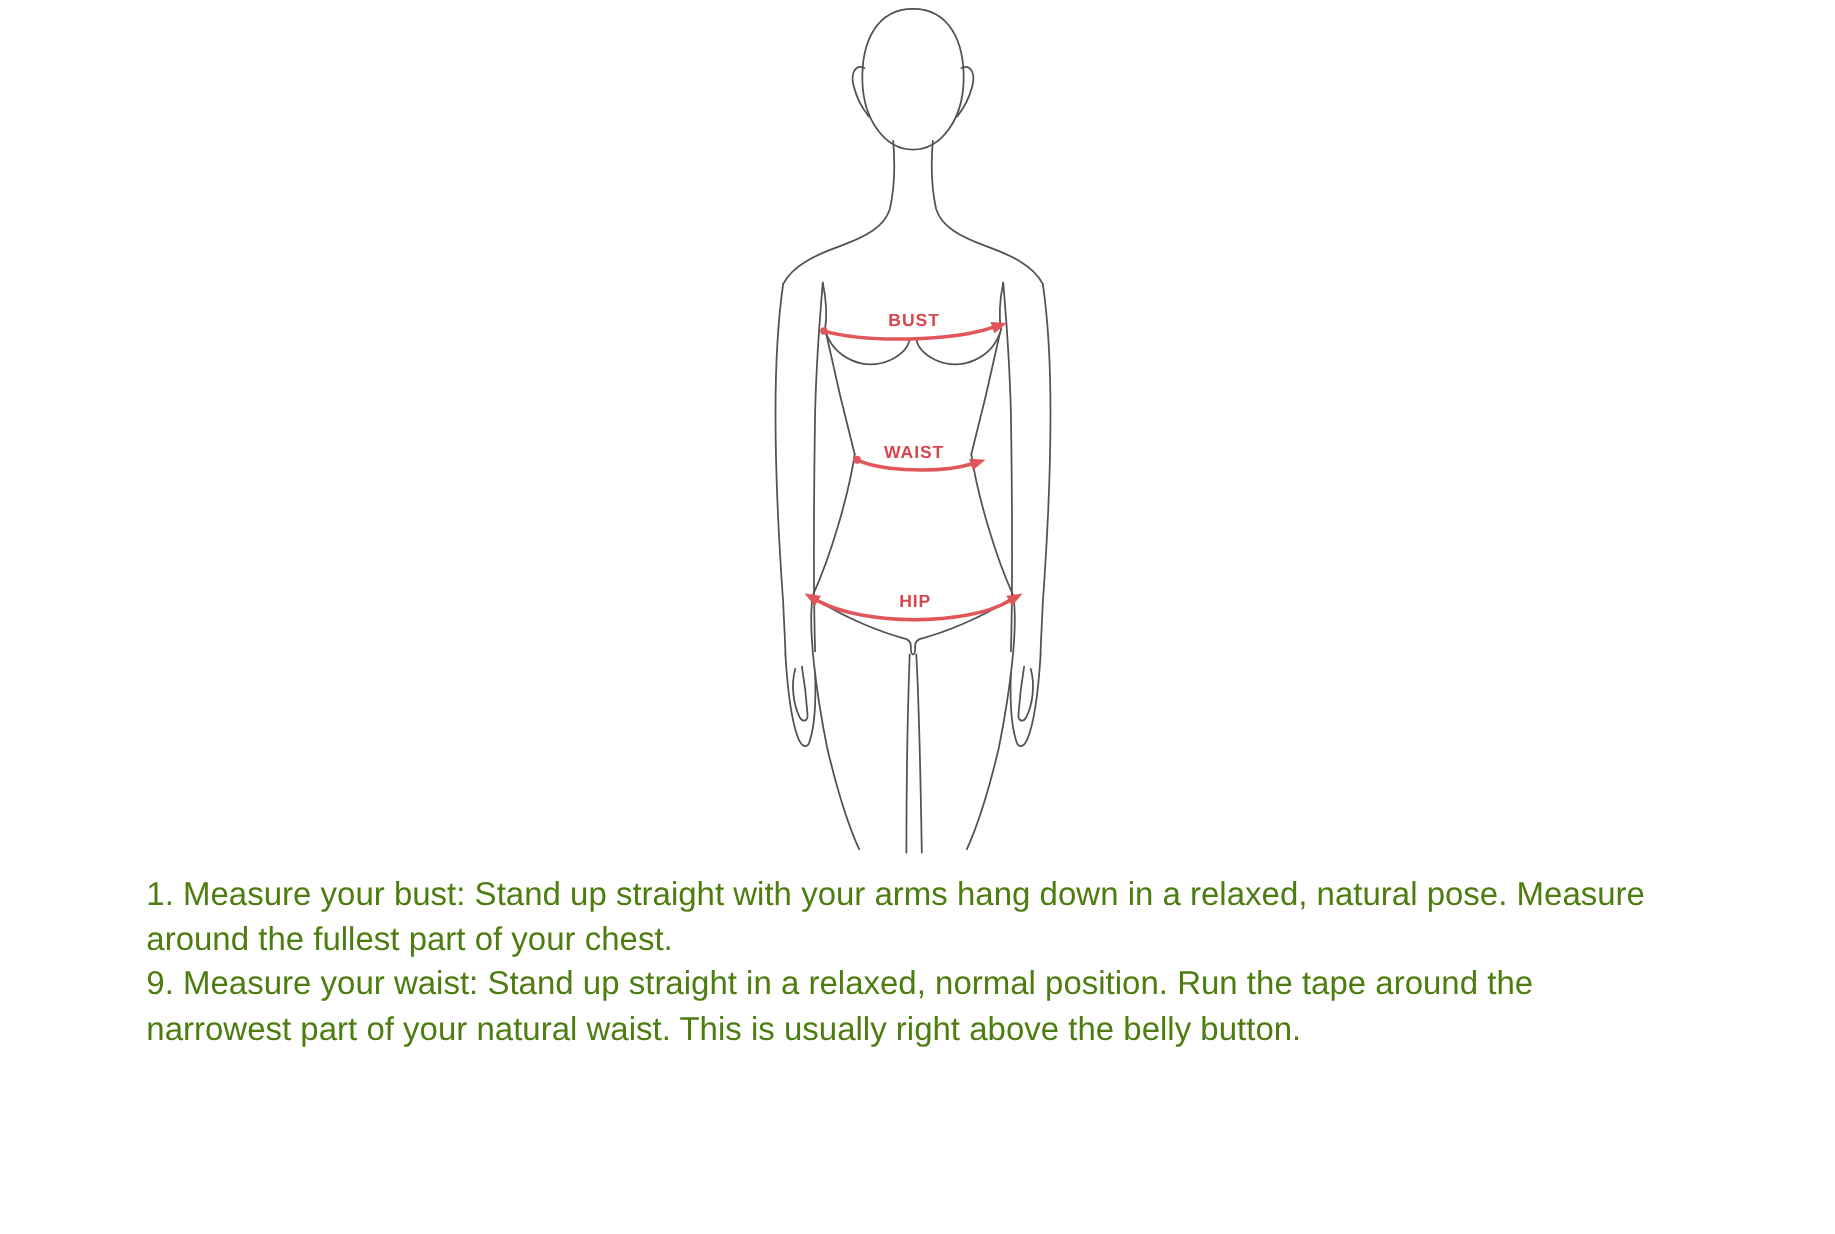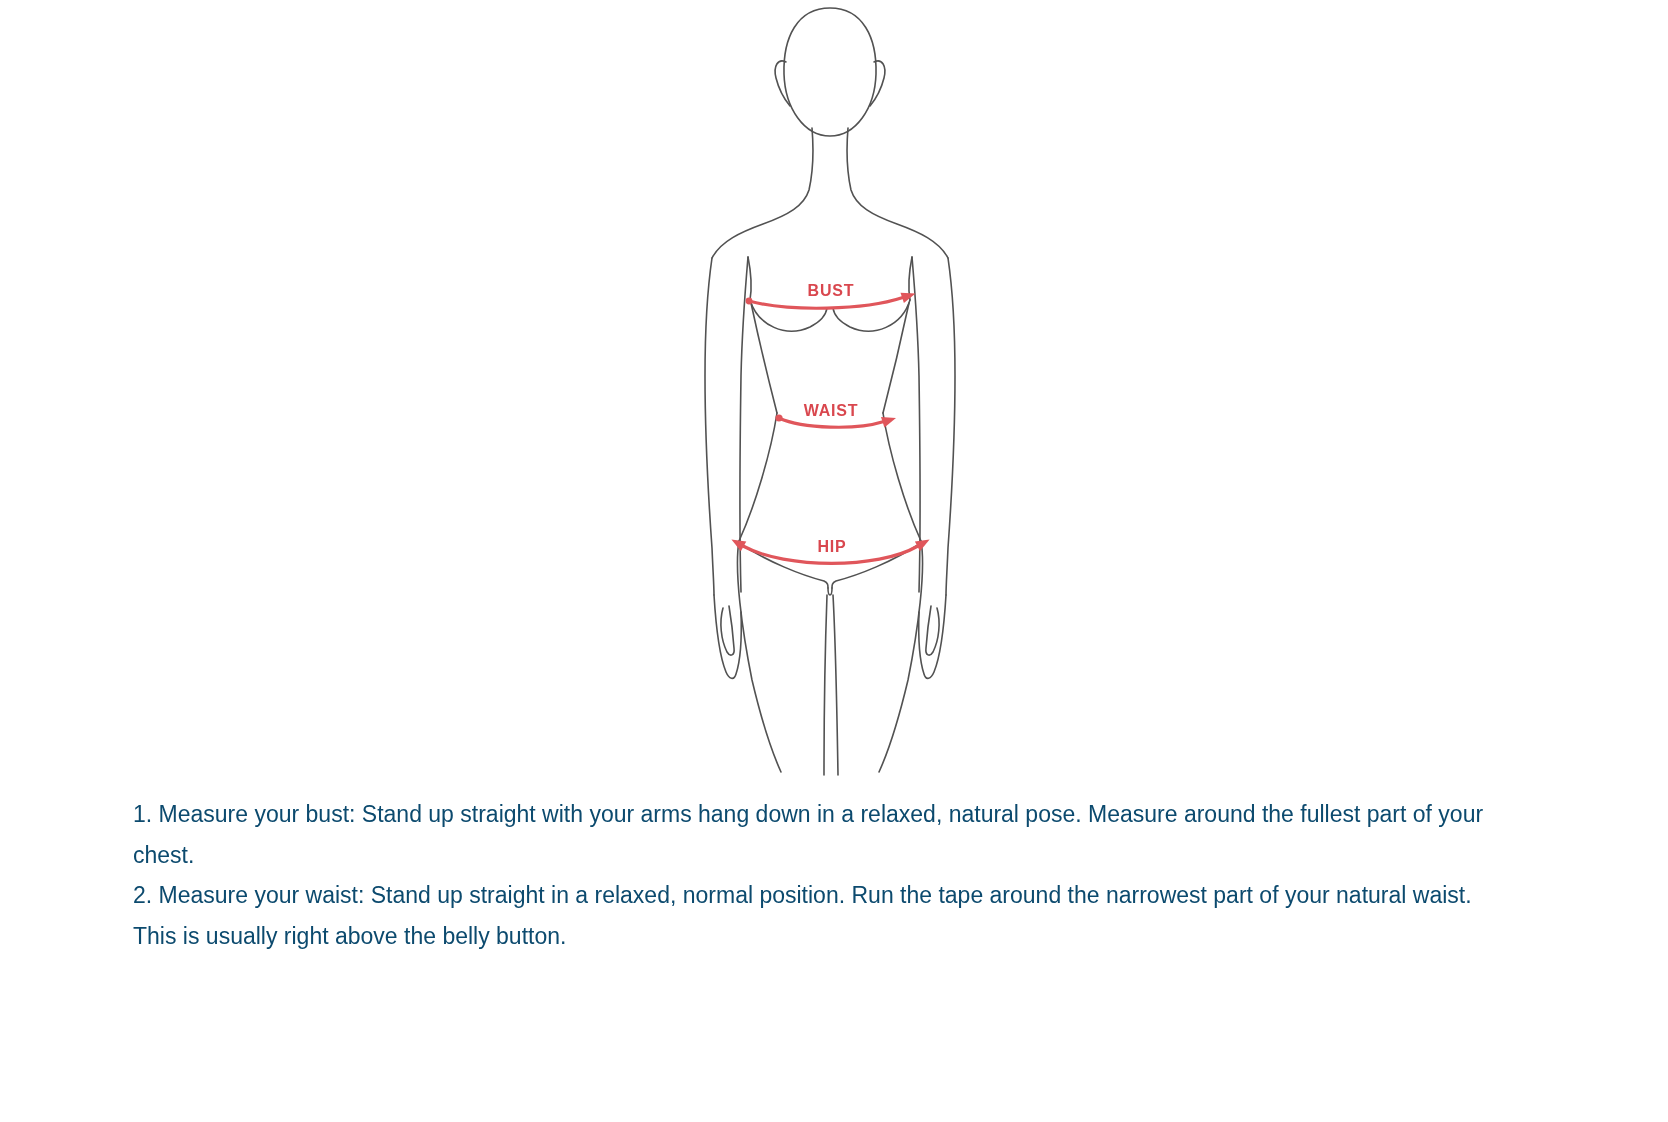--- a/index.html
+++ b/index.html
@@ -28,22 +28,22 @@
     font-size: 16px;
     letter-spacing: 0.8px;
     text-anchor: middle;
   }
 
   .instructions {
     position: absolute;
     left: 133px;
     top: 794px;
     width: 1380px;
-    color: #0c4a6e;
-    font-size: 23px;
+    color: #4d7c0f;
+    font-size: 30px;
     line-height: 40.5px;
     font-weight: 400;
   }
   .instructions p { margin: 0; }
 </style>
 </head>
 <body>
 
 <div class="page">
 
@@ -110,16 +110,16 @@
       <g>
         <text class="measure-label" x="831" y="296">BUST</text>
         <text class="measure-label" x="831" y="416">WAIST</text>
         <text class="measure-label" x="832" y="552">HIP</text>
       </g>
     </svg>
   </div>
 
   <div class="instructions">
     <p>1. Measure your bust: Stand up straight with your arms hang down in a relaxed, natural pose. Measure around the fullest part of your chest.</p>
-    <p>2. Measure your waist: Stand up straight in a relaxed, normal position. Run the tape around the narrowest part of your natural waist. This is usually right above the belly button.</p>
+    <p>9. Measure your waist: Stand up straight in a relaxed, normal position. Run the tape around the narrowest part of your natural waist. This is usually right above the belly button.</p>
   </div>
 
 </div>
 
 </body></html>

